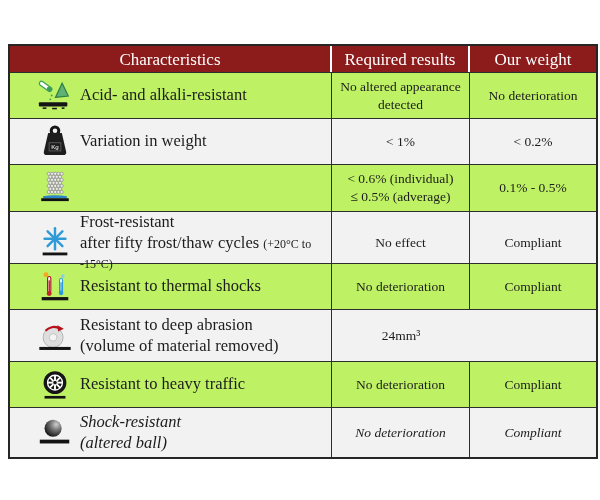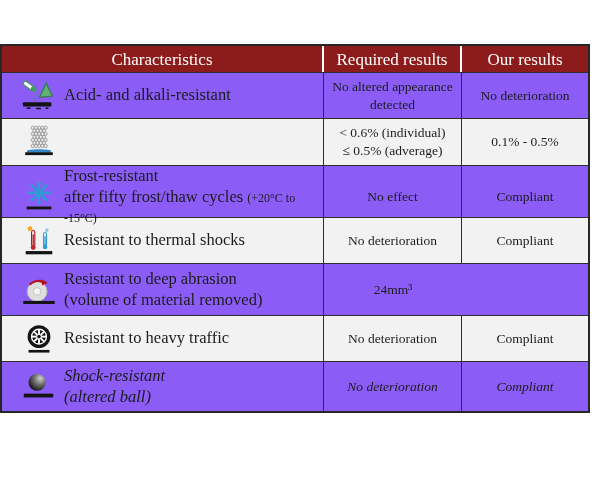--- a/index.html
+++ b/index.html
@@ -1,23 +1,23 @@
 <!DOCTYPE html>
 <html><head>
 <meta charset="utf-8">
 <style>
   * { box-sizing: border-box; margin: 0; padding: 0; }
   html, body { width: 600px; height: 500px; background: #ffffff; overflow: hidden; }
   body { font-family: "Liberation Serif", "DejaVu Serif", serif; color: #1c1c1c; }
 
   .table {
     width: 590px;
-    margin: 44px 0 0 0;
+    margin: 44px 0 0 8px;
     border: 2px solid #262626;
-    background: #8b5cf6;
+    background: #bef264;
   }
   .row {
     display: grid;
     grid-template-columns: 322px 138px 126px;
     border-bottom: 1.5px solid #2e2e2e;
   }
   .row:last-child { border-bottom: none; }
   .table > .row:nth-child(odd):not(.header) { background: #f2f2f2; }
 
   .cell { border-right: 1.5px solid #2e2e2e; }
@@ -30,41 +30,41 @@
     font-size: 17px;
     display: flex; align-items: center; justify-content: center;
     line-height: 1;
   }
   .header .cell:last-child { border-right: none; }
 
   .r0 { height: 46px; } .r1 { height: 46px; } .r2 { height: 47px; }
   .r3 { height: 52px; } .r4 { height: 46px; } .r5 { height: 52px; }
   .r6 { height: 46px; } .r7 { height: 49px; font-style: italic; }
 
-  .char-cell { display: flex; align-items: center; padding-left: 12px; }
+  .char-cell { display: flex; align-items: center; padding-left: 20px; }
   .icon-box { flex: none; width: 50px; display: flex; align-items: center; justify-content: center; }
   .label-box { flex: 1; padding-right: 2px; font-size: 16.5px; line-height: 1.25; }
   .label-box .note { font-size: 12px; }
   .val-cell {
     display: flex; flex-direction: column;
     align-items: center; justify-content: center;
     text-align: center; font-size: 13.5px; line-height: 1.3;
     padding: 2px 6px;
   }
   span:empty, div.line:empty { display: none; }
 </style>
 </head>
 <body>
 
 <div class="table">
 
   <div class="row header">
     <div class="cell">Characteristics</div>
     <div class="cell">Required results</div>
-    <div class="cell">Our results</div>
+    <div class="cell">Our weight</div>
   </div>
 
   <div class="row r0">
     <div class="cell char-cell">
       <span class="icon-box">
         <svg width="38" height="38" viewBox="0 0 40 40">
           <g transform="rotate(35 10 10)">
             <rect x="2.5" y="7.5" width="15" height="4.6" rx="2.3" fill="#ffffff" stroke="#3d9e57" stroke-width="1.3"></rect>
             <rect x="12" y="7.5" width="5.5" height="4.6" rx="2.3" fill="#3d9e57"></rect>
           </g>
@@ -82,20 +82,41 @@
         <div class="line"> </div>
       </span>
     </div>
     <div class="cell val-cell">
       <span>No altered appearance detected</span>
 
     </div>
     <div class="cell val-cell">No deterioration</div>
   </div>
 
+  <div class="row r1">
+    <div class="cell char-cell">
+      <span class="icon-box">
+        <svg width="38" height="38" viewBox="0 0 40 40">
+          <circle cx="20" cy="8.2" r="4" fill="none" stroke="#161616" stroke-width="3.2"></circle>
+          <path d="M12.8 10.5 H27.2 L31.8 30.5 Q32.2 33.8 28.6 33.8 H11.4 Q7.8 33.8 8.2 30.5 Z" fill="#1d1d1d"></path>
+          <rect x="13.8" y="20.8" width="12.4" height="8.6" fill="none" stroke="#6a6a6a" stroke-width="0.8"></rect>
+          <text x="20" y="27.3" text-anchor="middle" font-size="6.5" fill="#ffffff" font-family="Liberation Sans, sans-serif">Kg</text>
+        </svg>
+      </span>
+      <span class="label-box">
+        <span class="l1">Variation in weight</span>
+        <div class="line"> </div>
+      </span>
+    </div>
+    <div class="cell val-cell">
+      <span>&lt; 1%</span>
+
+    </div>
+    <div class="cell val-cell">&lt; 0.2%</div>
+  </div>
 
   <div class="row r2">
     <div class="cell char-cell">
       <span class="icon-box">
         <svg width="38" height="38" viewBox="0 0 40 40">
           <g fill="#ececec" stroke="#969696" stroke-width="0.9">
             <circle cx="13.4" cy="5" r="1.7"></circle>
               <circle cx="16.8" cy="5" r="1.7"></circle>
               <circle cx="20.2" cy="5" r="1.7"></circle>
               <circle cx="23.6" cy="5" r="1.7"></circle>

